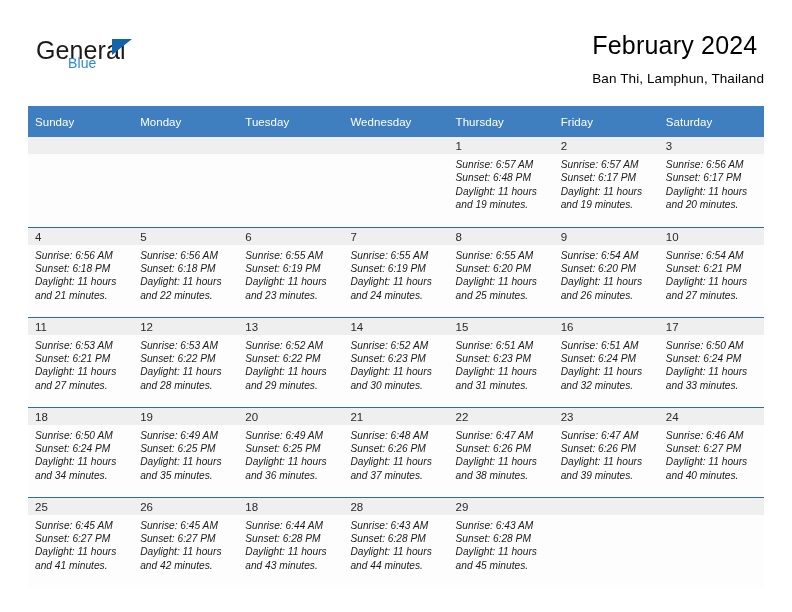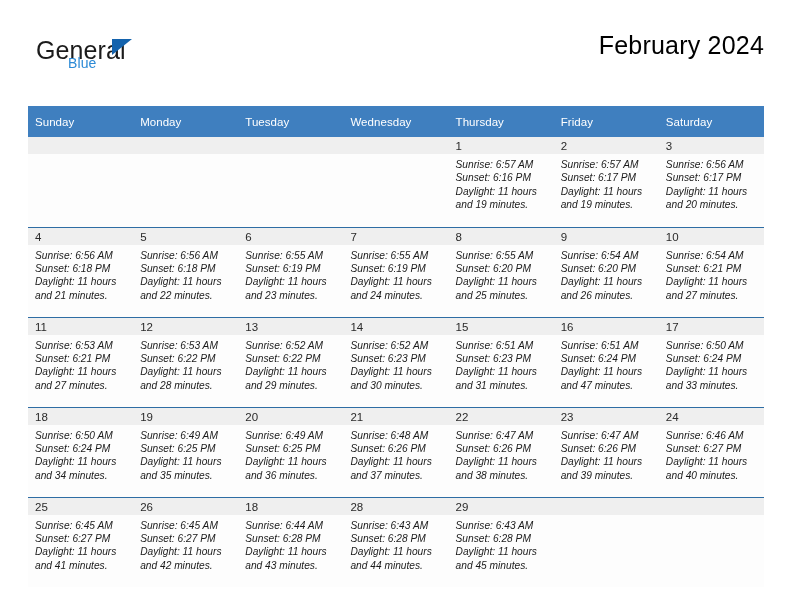--- a/index.html
+++ b/index.html
@@ -135,20 +135,21 @@
 <div class="page">
 
   <div class="header">
     <div class="logo">
       <span class="logo-general">General</span>
       <span class="logo-triangle"></span>
       <span class="logo-blue">Blue</span>
     </div>
     <div class="title-block">
       <div class="cal-title">February 2024</div>
+      <div class="cal-subtitle">Ban Thi, Lamphun, Thailand</div>
     </div>
   </div>
 
   <table class="calendar">
     <thead>
       <tr id="weekday-row">
           <th>Sunday</th>
           <th>Monday</th>
           <th>Tuesday</th>
           <th>Wednesday</th>
@@ -172,21 +173,21 @@
             <div class="cell-body"></div>
           </td>
           <td class="day-cell cell-empty">
             <div class="daynum-band"></div>
             <div class="cell-body"></div>
           </td>
           <td class="day-cell">
             <div class="daynum-band">1</div>
             <div class="cell-body">
               <div>Sunrise: 6:57 AM</div>
-              <div>Sunset: 6:16 PM</div>
+              <div>Sunset: 6:48 PM</div>
               <div>Daylight: 11 hours</div>
               <div>and 19 minutes.</div>
             </div>
           </td>
           <td class="day-cell">
             <div class="daynum-band">2</div>
             <div class="cell-body">
               <div>Sunrise: 6:57 AM</div>
               <div>Sunset: 6:17 PM</div>
               <div>Daylight: 11 hours</div>
@@ -313,21 +314,21 @@
               <div>Daylight: 11 hours</div>
               <div>and 31 minutes.</div>
             </div>
           </td>
           <td class="day-cell">
             <div class="daynum-band">16</div>
             <div class="cell-body">
               <div>Sunrise: 6:51 AM</div>
               <div>Sunset: 6:24 PM</div>
               <div>Daylight: 11 hours</div>
-              <div>and 47 minutes.</div>
+              <div>and 32 minutes.</div>
             </div>
           </td>
           <td class="day-cell">
             <div class="daynum-band">17</div>
             <div class="cell-body">
               <div>Sunrise: 6:50 AM</div>
               <div>Sunset: 6:24 PM</div>
               <div>Daylight: 11 hours</div>
               <div>and 33 minutes.</div>
             </div>

